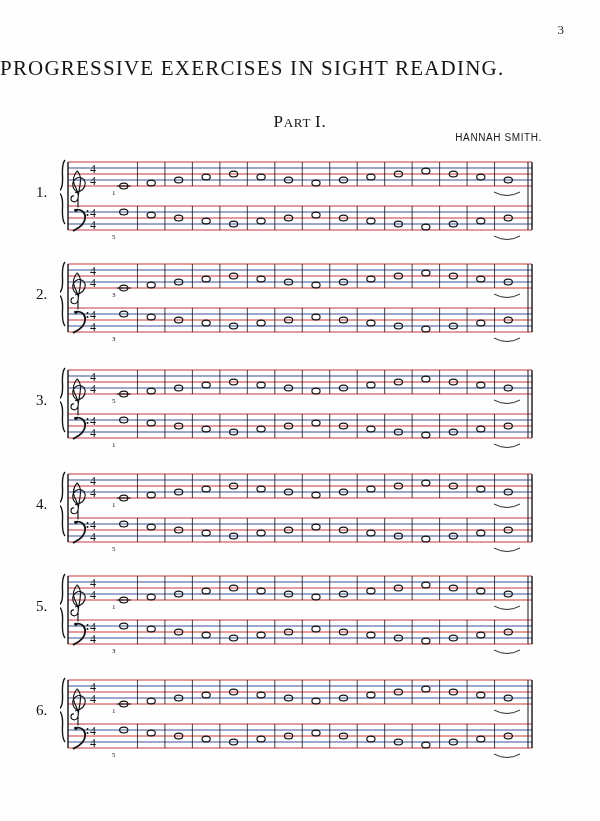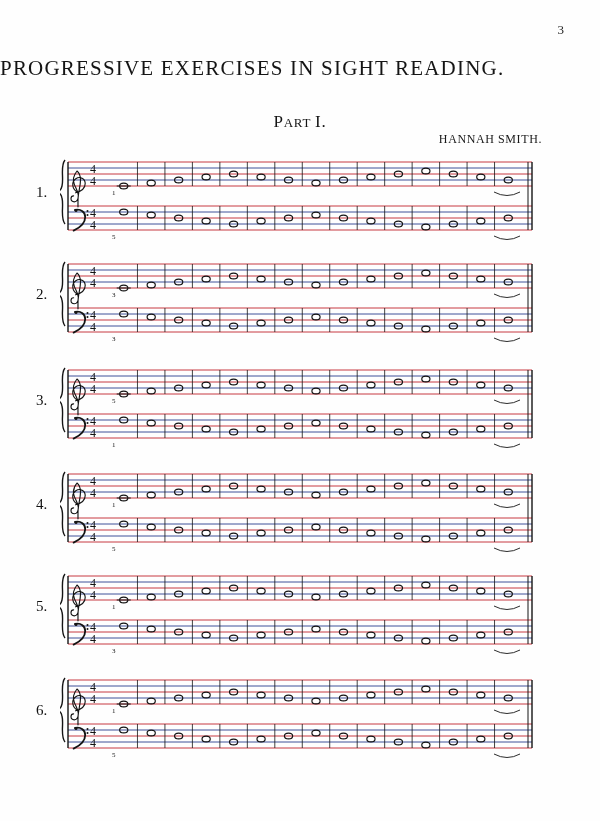--- a/index.html
+++ b/index.html
@@ -58,23 +58,23 @@
     color: #141414;
   }
   .part-title .small {
     font-size: 13px;
   }
 
   .composer {
     position: absolute;
     right: 58px;
     top: 132px;
-    font-size: 12px;
+    font-size: 10px;
     letter-spacing: 0.6px;
-    font-family: Liberation Serif, serif;
+    font-family: Liberation Sans, sans-serif;
     color: #181818;
   }
 
   
   .system {
     position: absolute;
     left: 60px;
     width: 480px;
     height: 100px;
   }

